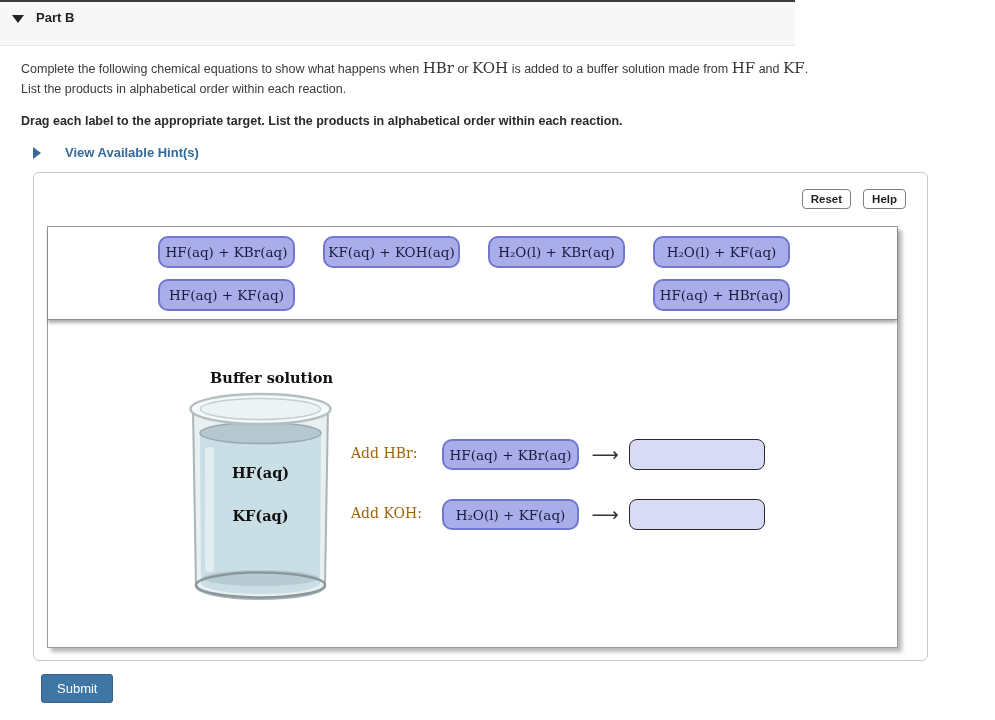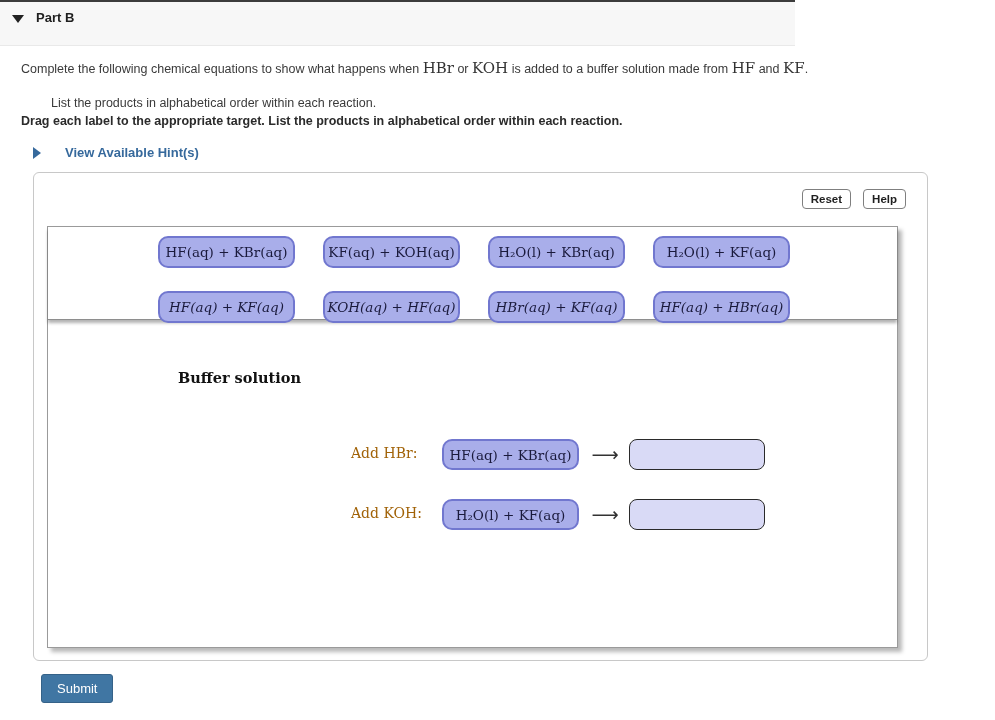--- a/index.html
+++ b/index.html
@@ -22,21 +22,21 @@
   }
   .part-title {
     position:absolute; left:36px; top:8px;
     font-size:13px; font-weight:bold; color:#1f1f1f;
   }
 
   
   .para { position:absolute; left:21px; font-size:12.5px; color:#3a3a3a; }
   .chem { font-family:"DejaVu Serif","Liberation Serif",serif; font-size:15px; color:#333; }
   .p1 { top:59px; width:950px; }
-  .p2 { top:96px;margin-left:30px; }
+  .p2 { top:82px; }
   .p3 { top:114px; font-weight:bold; color:#2b2b2b; }
   .hint-row {
     position:absolute; left:33px; top:145px; cursor:pointer;
     display:flex; align-items:center; gap:24px;
   }
   .hint-tri {
     width:0; height:0;
     border-top:6px solid transparent; border-bottom:6px solid transparent;
     border-left:8px solid #36699c;
   }
@@ -68,26 +68,26 @@
     background:#fff;
   }
   .chip {
     position:absolute; width:137px; height:32px;
     background:#a9aeea; border:2px solid #7177cf; border-radius:10px;
     display:flex; align-items:center; justify-content:center;
     font-family:"DejaVu Serif","Liberation Serif",serif; font-size:13.5px; color:#1a1a3c;
     cursor:grab; white-space:nowrap;
   }
   .bin .chip.r1 { top:9px; }
-  .bin .chip.r2 { top:64px;font-style:italic; }
+  .bin .chip.r2 { top:52px; }
   .cx0 { left:110px; } .cx1 { left:275px; } .cx2 { left:440px; } .cx3 { left:605px; }
 
   
   .buffer-title {
-    position:absolute; left:130px; top:142px; width:145px; text-align:left;
+    position:absolute; left:140px; top:142px; width:145px; text-align:right;
     font-family:"DejaVu Serif","Liberation Serif",serif; font-weight:bold; font-size:14.5px; color:#111;
   }
   .beaker-wrap { position:absolute; left:140px; top:165px; width:145px; height:212px; }
   .beaker-label {
     position:absolute; left:0; width:145px; text-align:center;
     font-family:"DejaVu Serif","Liberation Serif",serif; font-weight:bold; font-size:14.5px; color:#111;
   }
   .bl0 { top:72px; } .bl1 { top:115px; }
 
   .add-label {
@@ -141,27 +141,46 @@
   </div>
 
   <div class="panel">
 
     <div class="bin">
       <div class="chip r1 cx0">HF(aq) + KBr(aq)</div>
       <div class="chip r1 cx1">KF(aq) + KOH(aq)</div>
       <div class="chip r1 cx2">H₂O(l) + KBr(aq)</div>
       <div class="chip r1 cx3">H₂O(l) + KF(aq)</div>
       <div class="chip r2 cx0">HF(aq) + KF(aq)</div>
-      <div class="chip r2 cx1">KOH(aq) + HF(aq)</div>
-      <div class="chip r2 cx2">HBr(aq) + KF(aq)</div>
       <div class="chip r2 cx3">HF(aq) + HBr(aq)</div>
     </div>
 
     <div class="buffer-title">Buffer solution</div>
 
+    <div class="beaker-wrap">
+      <svg width="145" height="212" viewBox="0 0 145 212">
+
+        <path d="M5,17 L8,194 A64.5,13 0 0 0 137,194 L140,17 Z" fill="#e9f0f1" stroke="#a9b5b8" stroke-width="2"></path>
+
+        <path d="M12,41 L13,192 A60,11.5 0 0 0 132,192 L133,41 A60.5,10.5 0 0 1 12,41 Z" fill="#cadee5"></path>
+
+        <ellipse cx="72.5" cy="186" rx="58" ry="8" fill="#a9bcc3" opacity="0.55"></ellipse>
+
+        <ellipse cx="72.5" cy="193" rx="64.5" ry="12.5" fill="none" stroke="#8a989c" stroke-width="2.5"></ellipse>
+
+        <ellipse cx="72.5" cy="41" rx="60.5" ry="10.5" fill="#b5c8d0" stroke="#97a9b1" stroke-width="1.5"></ellipse>
+
+        <ellipse cx="72.5" cy="17" rx="70" ry="15" fill="#f5f9f9" stroke="#b3bfc1" stroke-width="2.5"></ellipse>
+        <ellipse cx="72.5" cy="17" rx="60" ry="10.5" fill="#edf3f4" stroke="#c4cfd0" stroke-width="1.5"></ellipse>
+
+        <rect x="17" y="55" width="9" height="125" rx="4" fill="#ffffff" opacity="0.45"></rect>
+      </svg>
+      <div class="beaker-label bl0">HF(aq)</div>
+      <div class="beaker-label bl1">KF(aq)</div>
+    </div>
 
     <div class="add-label al0">Add HBr:</div>
     <div class="chip ans-chip ac0">HF(aq) + KBr(aq)</div>
     <div class="arrow ar0">⟶</div>
     <div class="target tg0"></div>
 
     <div class="add-label al1">Add KOH:</div>
     <div class="chip ans-chip ac1">H₂O(l) + KF(aq)</div>
     <div class="arrow ar1">⟶</div>
     <div class="target tg1"></div>

